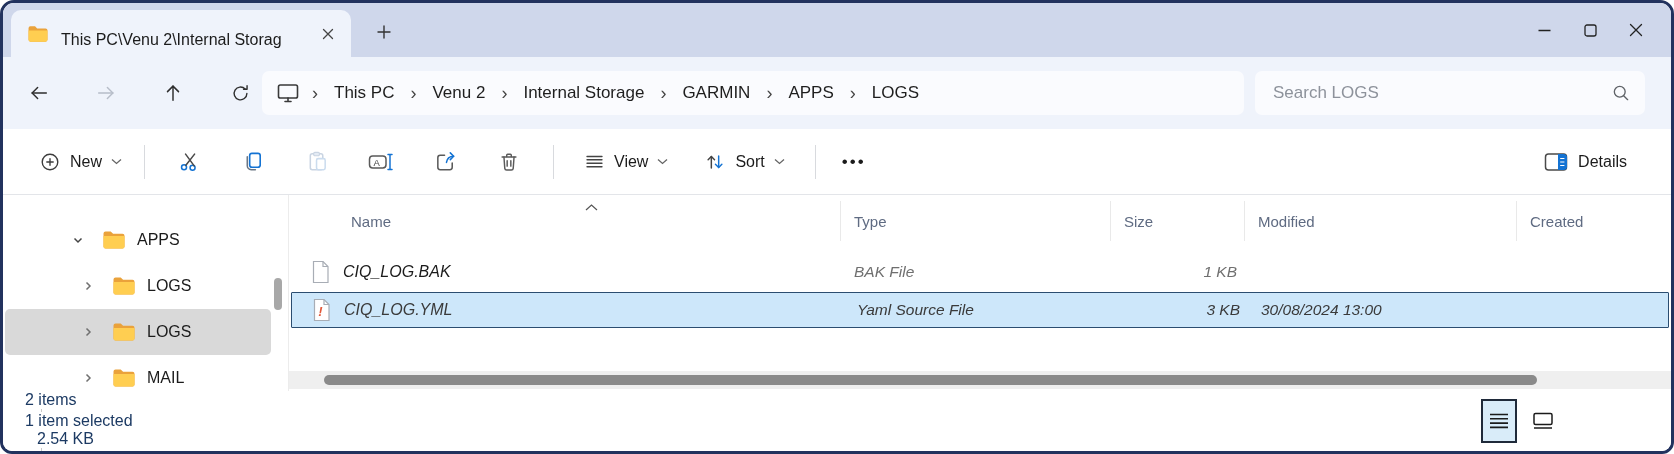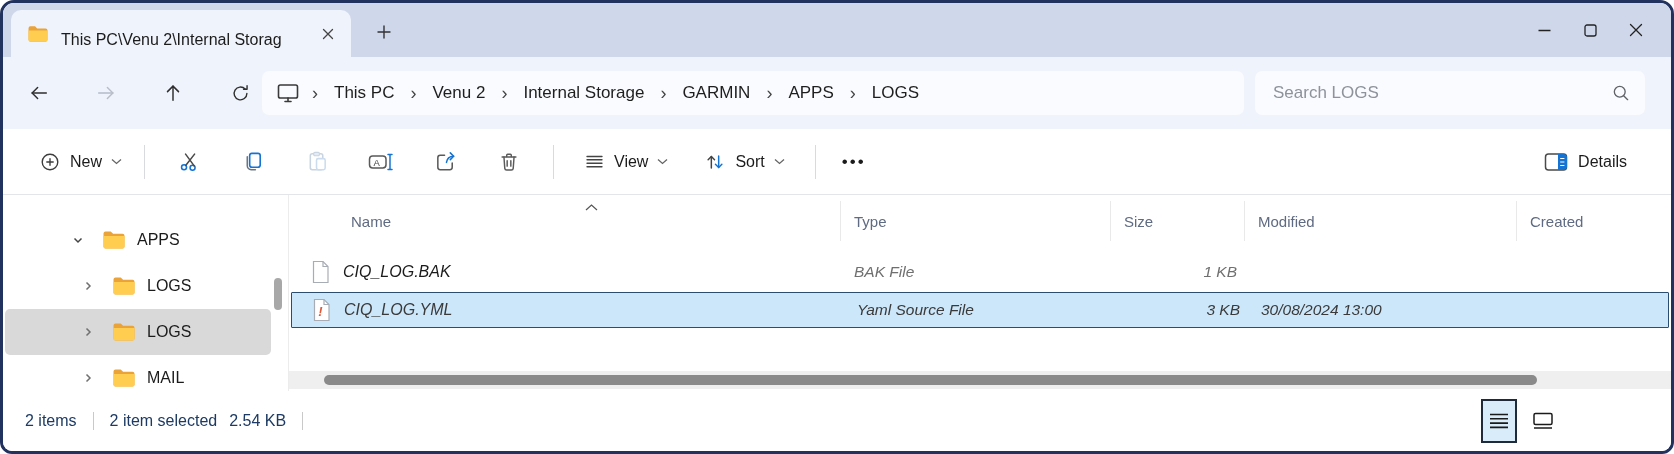--- a/index.html
+++ b/index.html
@@ -85,21 +85,21 @@
   .file-row .c-created{ flex:1; }
   .file-row.selected{
     background:#cde7fa; border:1px solid #2b4d70; border-radius:1px; margin:2px 2px 0 2px; height:36px;
   }
   .file-row.selected .cell{ color:#3a3a3a; }
   .file-row.selected .c-name{ padding-left:0; }
   .file-row.selected .c-name .ficon{ margin-left:20px; }
   .hscroll-track{ position:absolute; left:0; right:0; bottom:2px; height:18px; background:#efefef; }
   .hscroll-thumb{ position:absolute; left:35px; top:4px; width:1213px; height:10px; background:#8a8a8a; border-radius:5px; }
   
-  .statusbar{ position:absolute; left:0; right:0; bottom:0; height:60px; background:#fff; display:flex; align-items:center; padding-left:22px; font-size:16px; color:#1c3a63; }
+  .statusbar{ position:absolute; left:0; right:0; bottom:0; height:60px; background:#fff; display:flex; align-items:flex-start; padding-left:22px; font-size:16px; color:#1c3a63;flex-direction:column; }
   .st-sep{ width:1px; height:18px; background:#c9c9c9; margin:0 16px; }
   .st-size{ margin-left:12px; }
   .view-toggles{ position:absolute; right:110px; top:8px; display:flex; gap:8px; align-items:center; }
   .vt-btn{ width:36px; height:44px; display:flex; align-items:center; justify-content:center; }
   .vt-btn.active{ background:#d9ecf9; border:2px solid #1f2a3a; }
 </style>
 </head>
 <body>
 
 <div class="window">
@@ -416,21 +416,21 @@
       </div>
       <div class="hscroll-track">
         <div class="hscroll-thumb"></div>
       </div>
     </div>
   </div>
 
   <div class="statusbar">
     <span>2 items</span>
     <span class="st-sep"></span>
-    <span>2 item selected</span>
+    <span>1 item selected</span>
     <span class="st-size">2.54 KB</span>
     <span class="st-sep"></span>
     <div class="view-toggles">
       <div class="vt-btn active">
         <span style="display:flex">
           <svg width="22" height="18" viewBox="0 0 22 18" fill="none" stroke="#1b1b1b" stroke-width="1.6">
               <path d="M2 2.5h18M2 6.8h18M2 11.1h18M2 15.4h18"></path>
             </svg>
         </span>
       </div>

